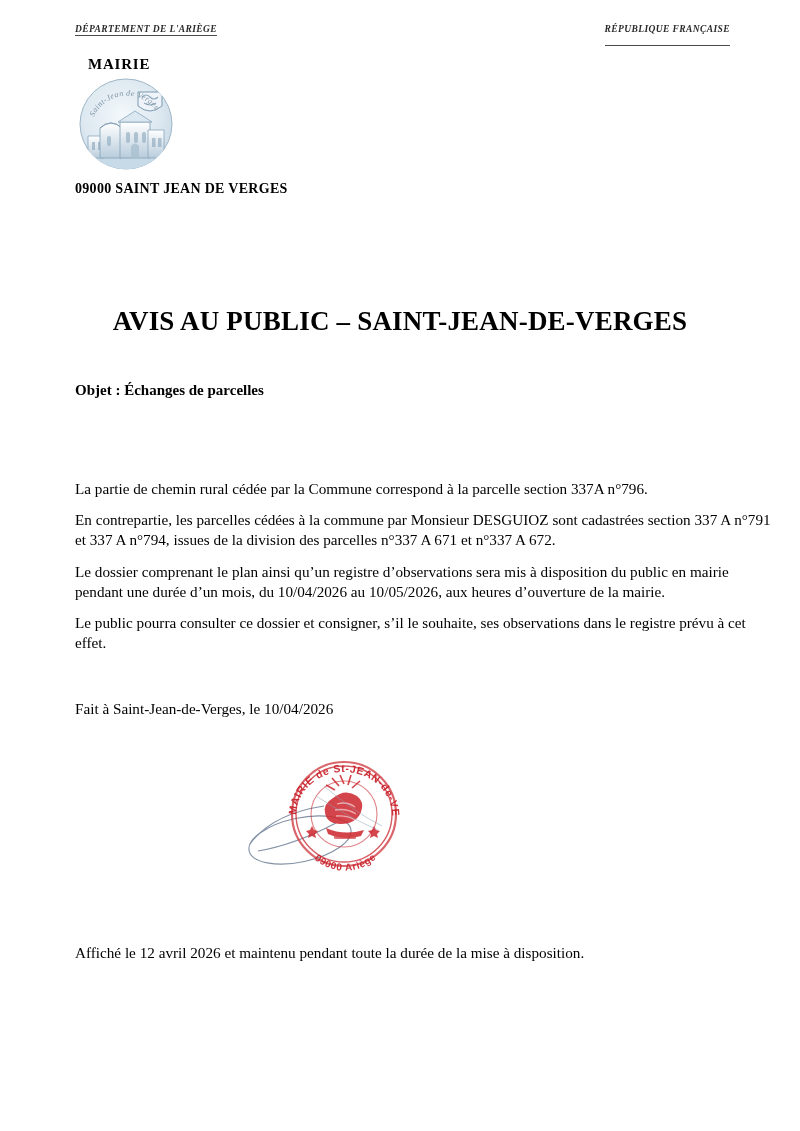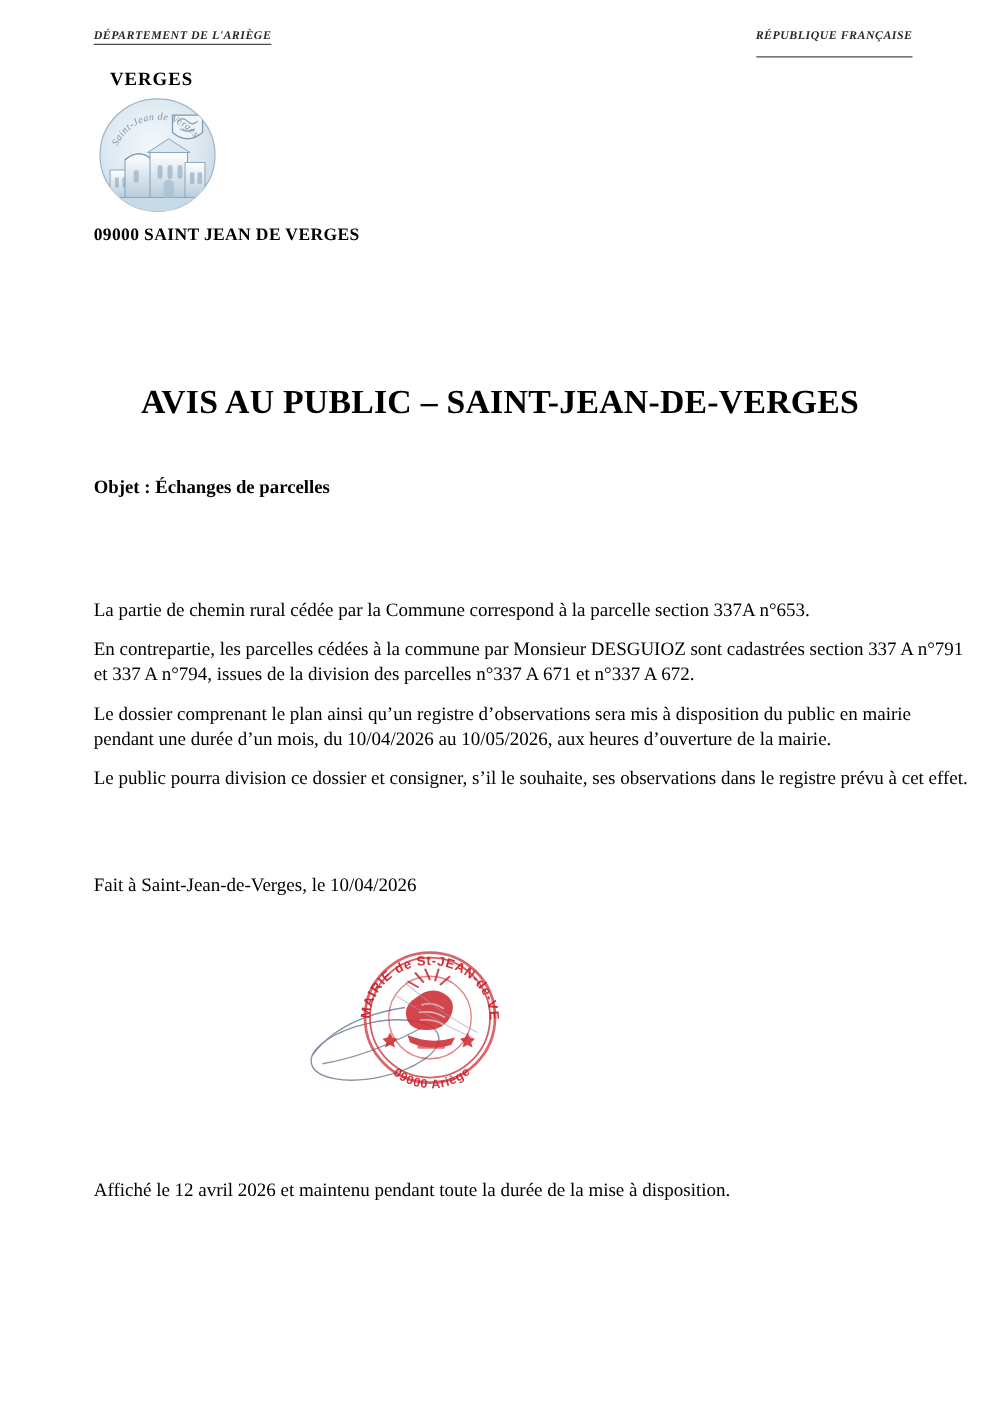--- a/index.html
+++ b/index.html
@@ -134,21 +134,21 @@
   }
 </style>
 </head>
 <body>
 
 <div class="page">
 
   <div class="hdr-left">Département de l'Ariège</div>
   <div class="hdr-right">République Française</div>
 
-  <div class="mairie-label">VERGES</div>
+  <div class="mairie-label">MAIRIE</div>
 
   <div class="logo-wrap">
     <svg width="96" height="92" viewBox="0 0 96 92" xmlns="http://www.w3.org/2000/svg">
       <defs>
         <radialGradient id="discG" cx="45%" cy="40%" r="70%">
           <stop offset="0%" stop-color="#f3f8fb"></stop>
           <stop offset="60%" stop-color="#dde8f0"></stop>
           <stop offset="100%" stop-color="#c2d4e2"></stop>
         </radialGradient>
         <linearGradient id="wallG" x1="0" y1="0" x2="0" y2="1">
@@ -201,24 +201,24 @@
     </svg>
   </div>
 
   <div class="commune-address">09000 SAINT JEAN DE VERGES</div>
 
   <div class="doc-title">AVIS AU PUBLIC – SAINT-JEAN-DE-VERGES</div>
 
   <div class="objet">Objet : Échanges de parcelles</div>
 
   <div class="body-block">
-    <p>La partie de chemin rural cédée par la Commune correspond à la parcelle section 337A  n°653.</p>
+    <p>La partie de chemin rural cédée par la Commune correspond à la parcelle section 337A  n°796.</p>
     <p>En contrepartie, les parcelles cédées à la commune par Monsieur DESGUIOZ sont cadastrées section 337 A n°791 et 337 A n°794, issues de la division des parcelles n°337 A 671 et n°337 A 672.</p>
     <p>Le dossier comprenant le plan ainsi qu’un registre d’observations sera mis à disposition du public en mairie pendant une durée d’un mois, du 10/04/2026 au 10/05/2026, aux heures d’ouverture de la mairie.</p>
-    <p>Le public pourra division ce dossier et consigner, s’il le souhaite, ses observations dans le registre prévu à cet effet.</p>
+    <p>Le public pourra consulter ce dossier et consigner, s’il le souhaite, ses observations dans le registre prévu à cet effet.</p>
   </div>
 
   <div class="fait-line">Fait à Saint-Jean-de-Verges, le 10/04/2026</div>
 
   <div class="stamp-wrap">
     <svg width="190" height="125" viewBox="0 0 190 125" xmlns="http://www.w3.org/2000/svg">
       <defs>
         <path id="stampTop" d="M58 66 A 48 44 0 0 1 154 62"></path>
         <path id="stampBot" d="M64 88 A 44 40 0 0 0 150 86"></path>
       </defs>

